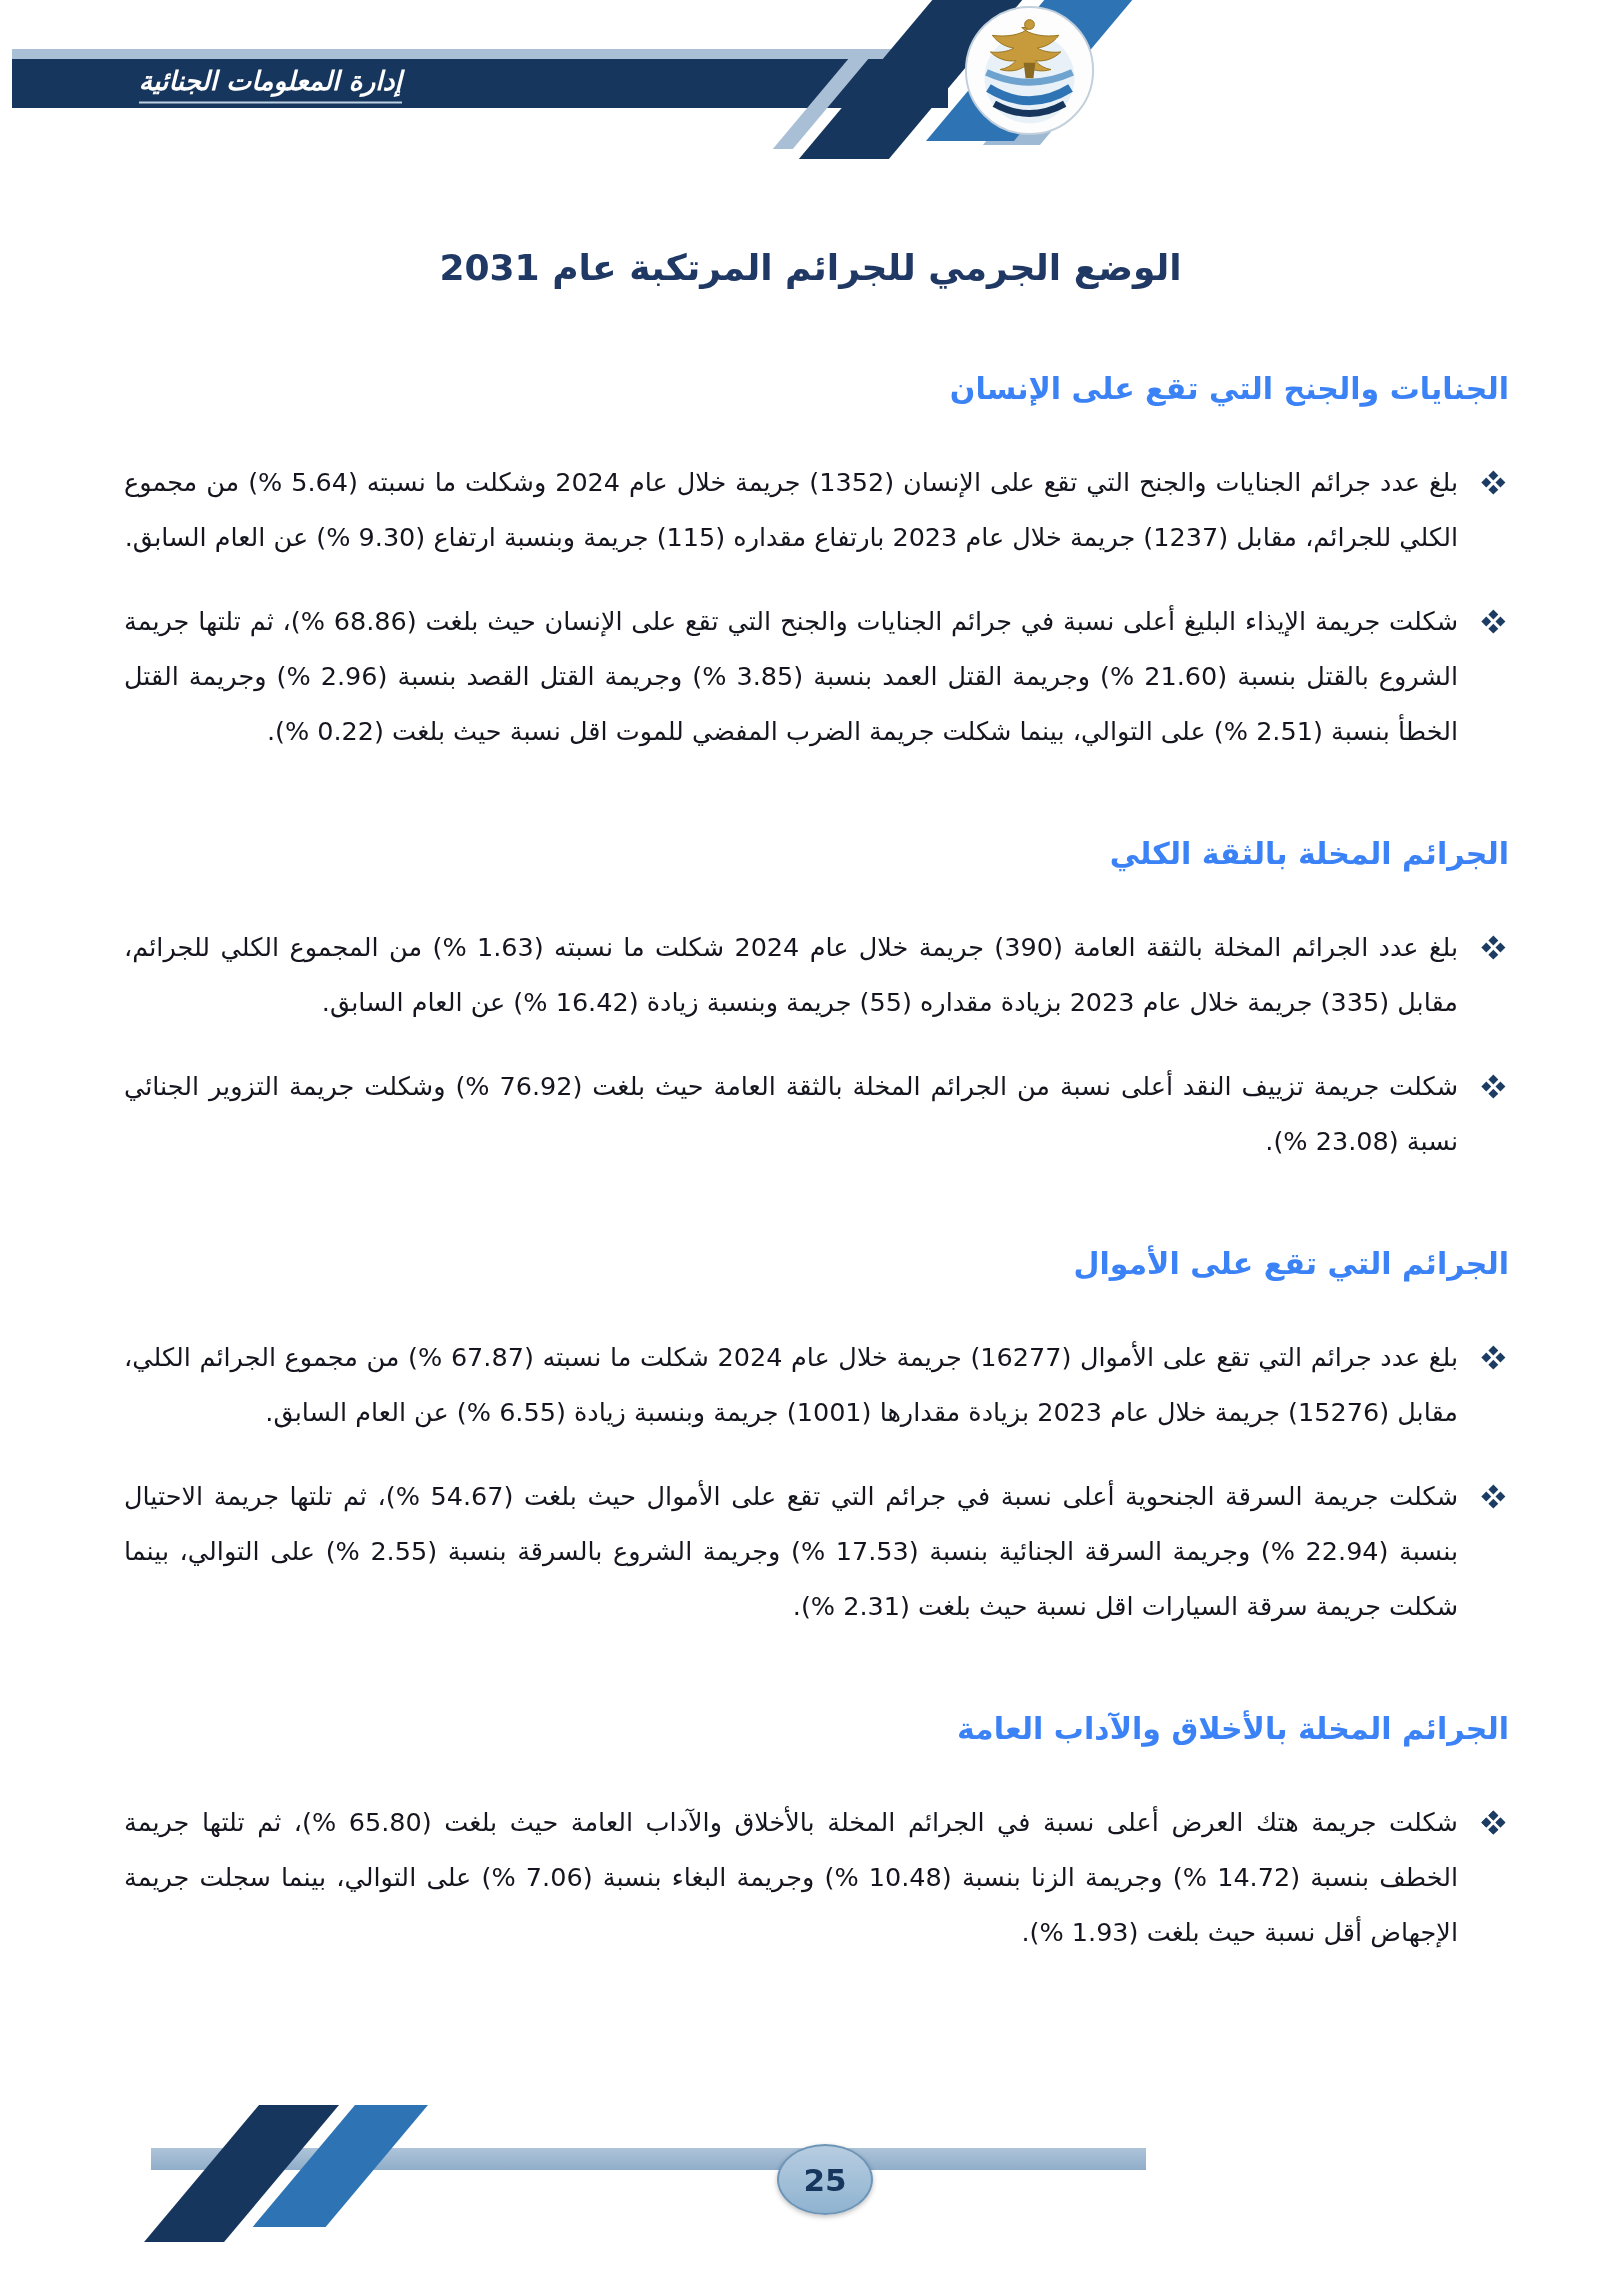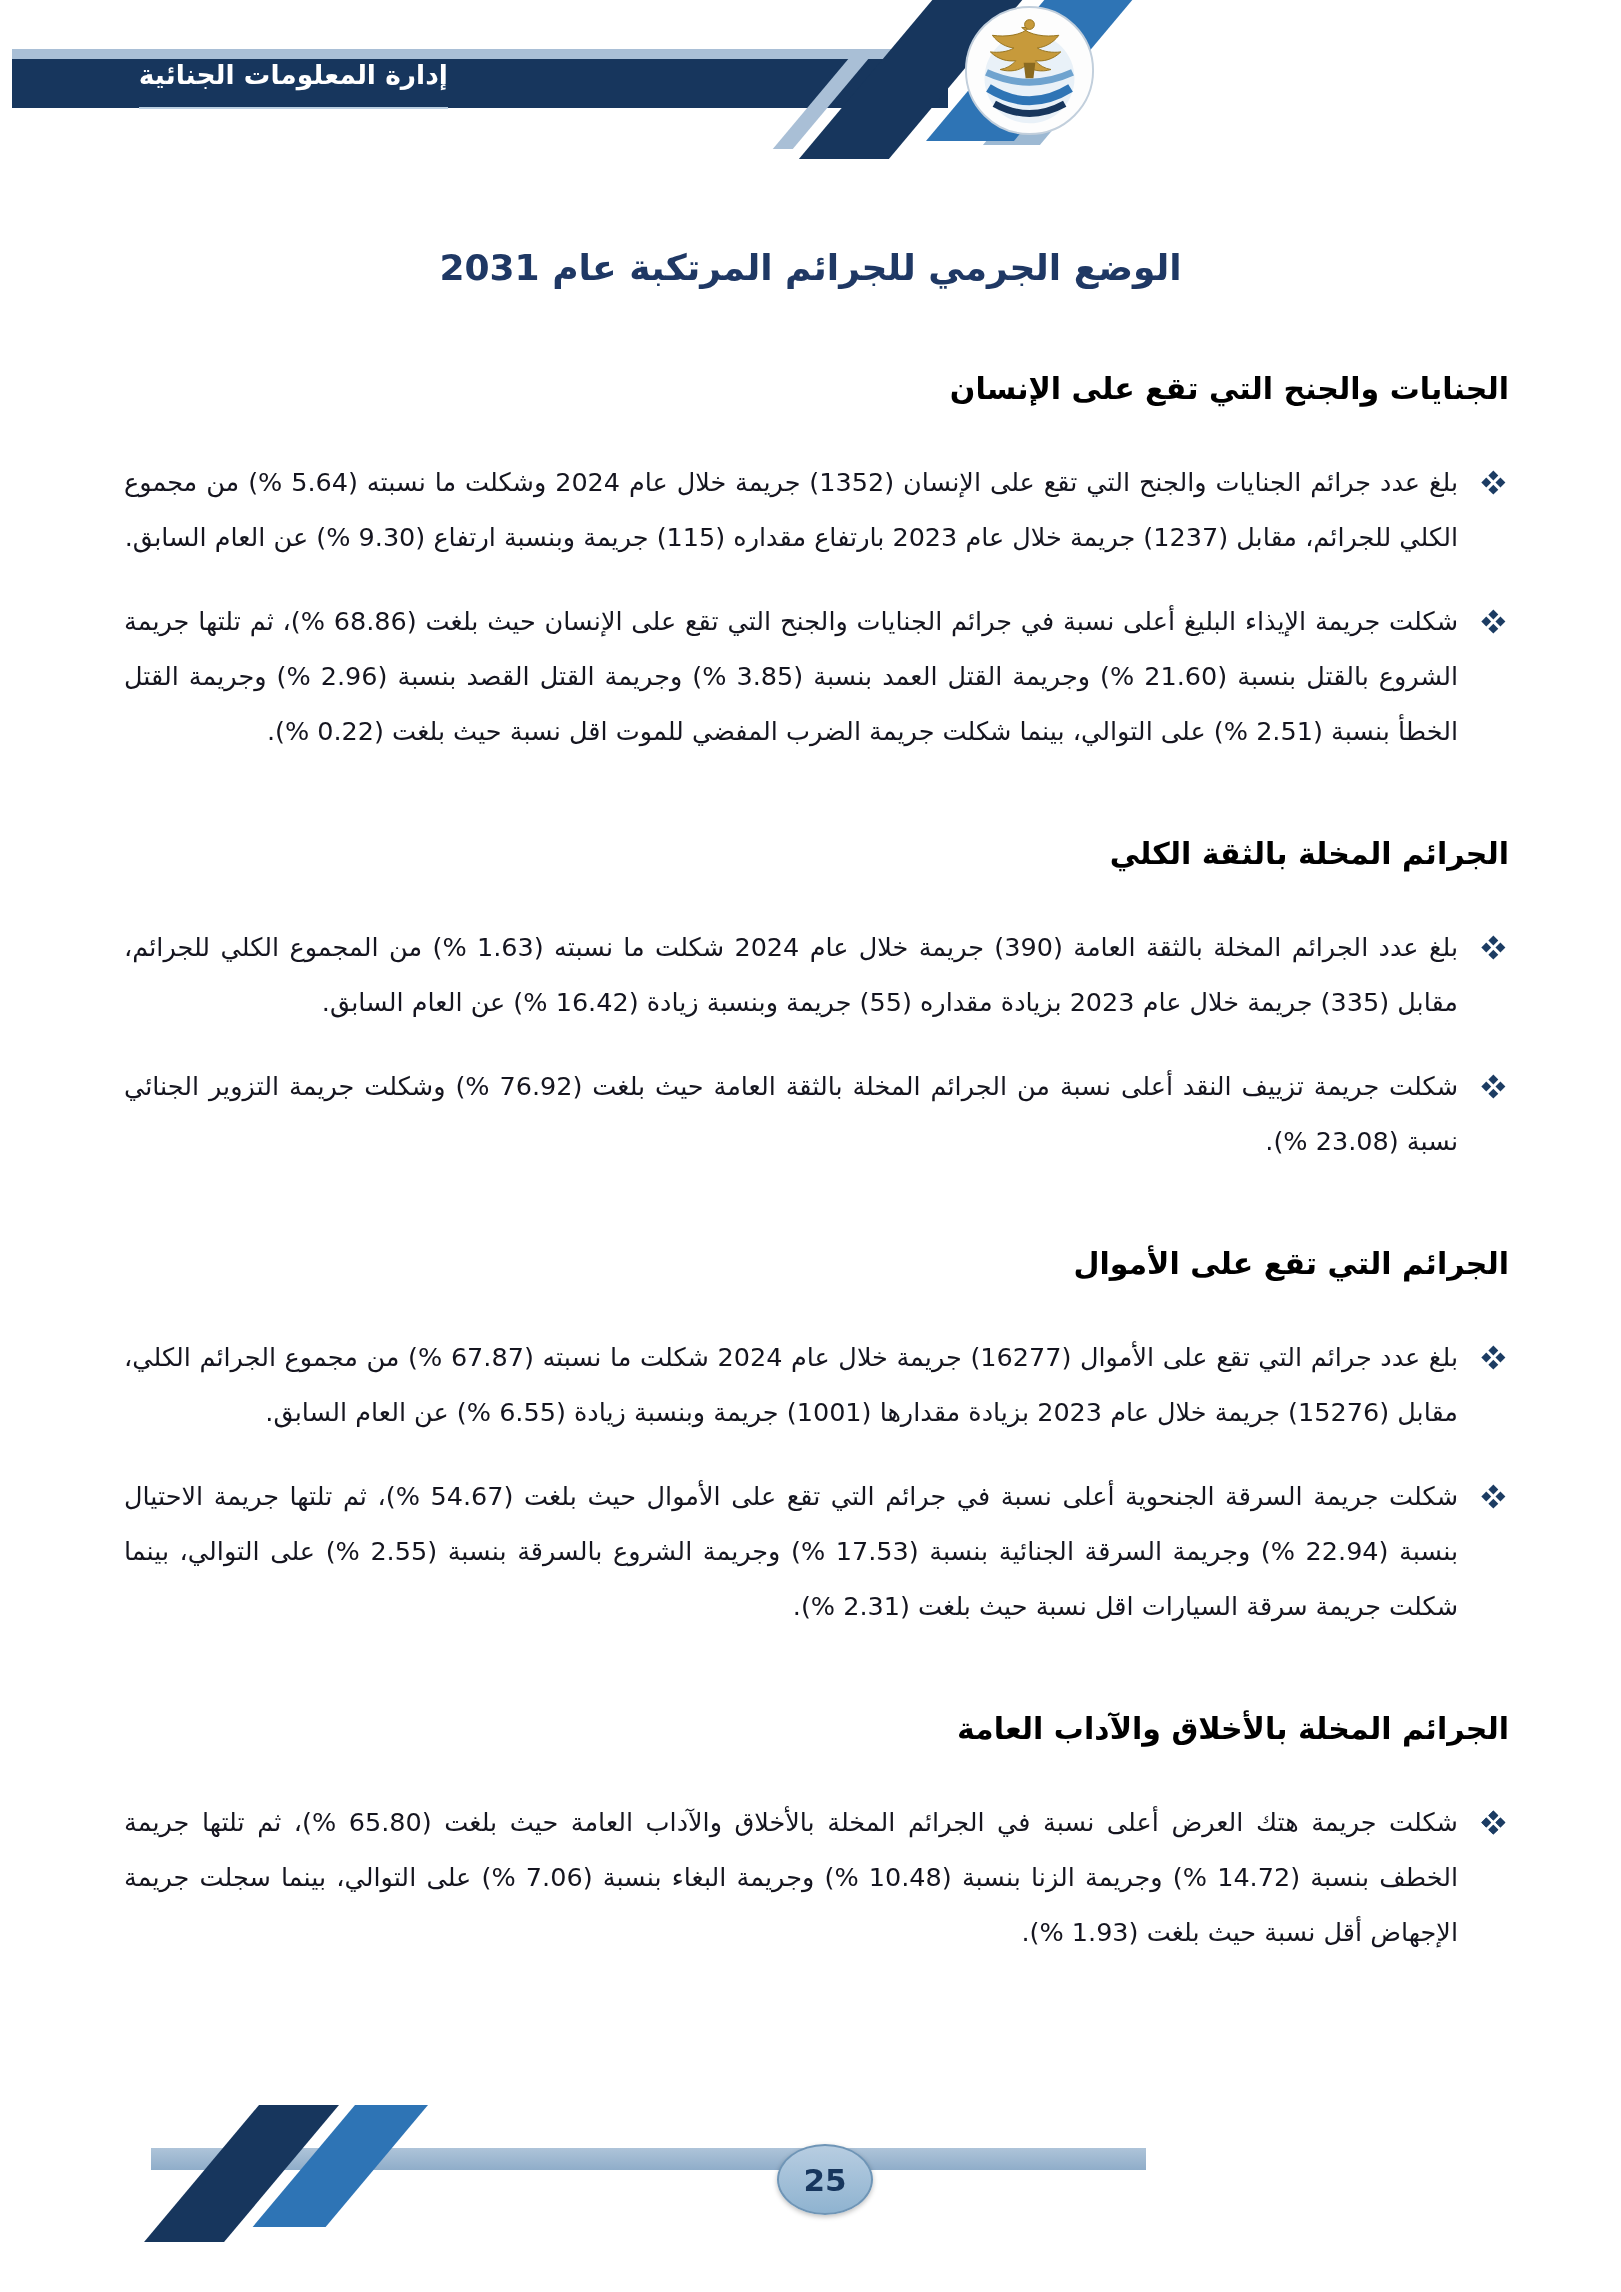--- a/index.html
+++ b/index.html
@@ -7,33 +7,33 @@
   body { font-family:"DejaVu Sans","Liberation Sans",sans-serif; width:1621px; }
 
   .page { position:relative; width:1621px; height:2293px; background:#ffffff; overflow:hidden; direction:rtl; }
 
   
   .header { position:absolute; top:0; left:0; width:100%; height:172px; direction:ltr; }
   .hdr-steel-bar { position:absolute; left:11.8px; top:49px; width:912px; height:25.5px; background:#a9bfd6; }
   .hdr-navy-bar  { position:absolute; left:11.8px; top:59px; width:936px; height:49px; background:#17365d; }
   .hdr-title { position:absolute; left:127px; top:50%; transform:translateY(-50%);
                color:#ffffff; font-size:26.5px; font-weight:700; white-space:nowrap;
-               border-bottom:2px solid #bcd0e2; padding-bottom:17px; }
+               border-bottom:2px solid #bcd0e2; padding-bottom:6px;font-style:italic; }
   .diag { position:absolute; transform:skewX(-40deg); transform-origin:top left; }
   .hdr-diag-steel  { left:855px;  top:51px;  width:19.6px; height:98px; background:#a9bfd6; z-index:1; }
   .hdr-diag-navy   { left:939px;  top:-7.8px;  width:90px; height:167px; background:#17365d; z-index:2; }
   .hdr-diag-steel2 { left:1019px; top:102px; width:57px; height:43px;  background:#9db9d3; z-index:1; }
   .hdr-diag-blue   { left:1051px; top:-7.8px;  width:88px; height:149px; background:#2e74b5; z-index:2; }
   .emblem { position:absolute; left:963px; top:3.9px; width:133px; height:133px; z-index:5; }
 
   
   .content { padding:147px 112px 0 112px; }
   .doc-title { margin:94px 0 0 0; font-size:36px; line-height:53px; color:#1f3864;
                text-align:center; font-weight:700; }
-  .sec-heading { margin:73px 0 45px 0; font-size:30px; line-height:43px; color:#000000;
+  .sec-heading { margin:73px 0 45px 0; font-size:30px; line-height:43px; color:#3b82f6;
                  text-align:right; font-weight:700; }
   .bullet { position:relative; padding-right:51px; margin:0 0 29px 12px;
             font-size:25.5px; line-height:55px; color:#15151f; text-align:justify; }
   .bullet-icon { position:absolute; right:7.8px; top:18.6px; width:16.7px; height:16.7px;
                  transform:rotate(45deg); display:grid;
                  grid-template-columns:1fr 1fr; grid-template-rows:1fr 1fr; gap:2.9px; }
   .bullet-icon i { display:block; background:#1c3c63; }
 
   
   .footer { position:absolute; left:0; bottom:0; width:100%; height:196px; direction:ltr;margin-left:26px; }

